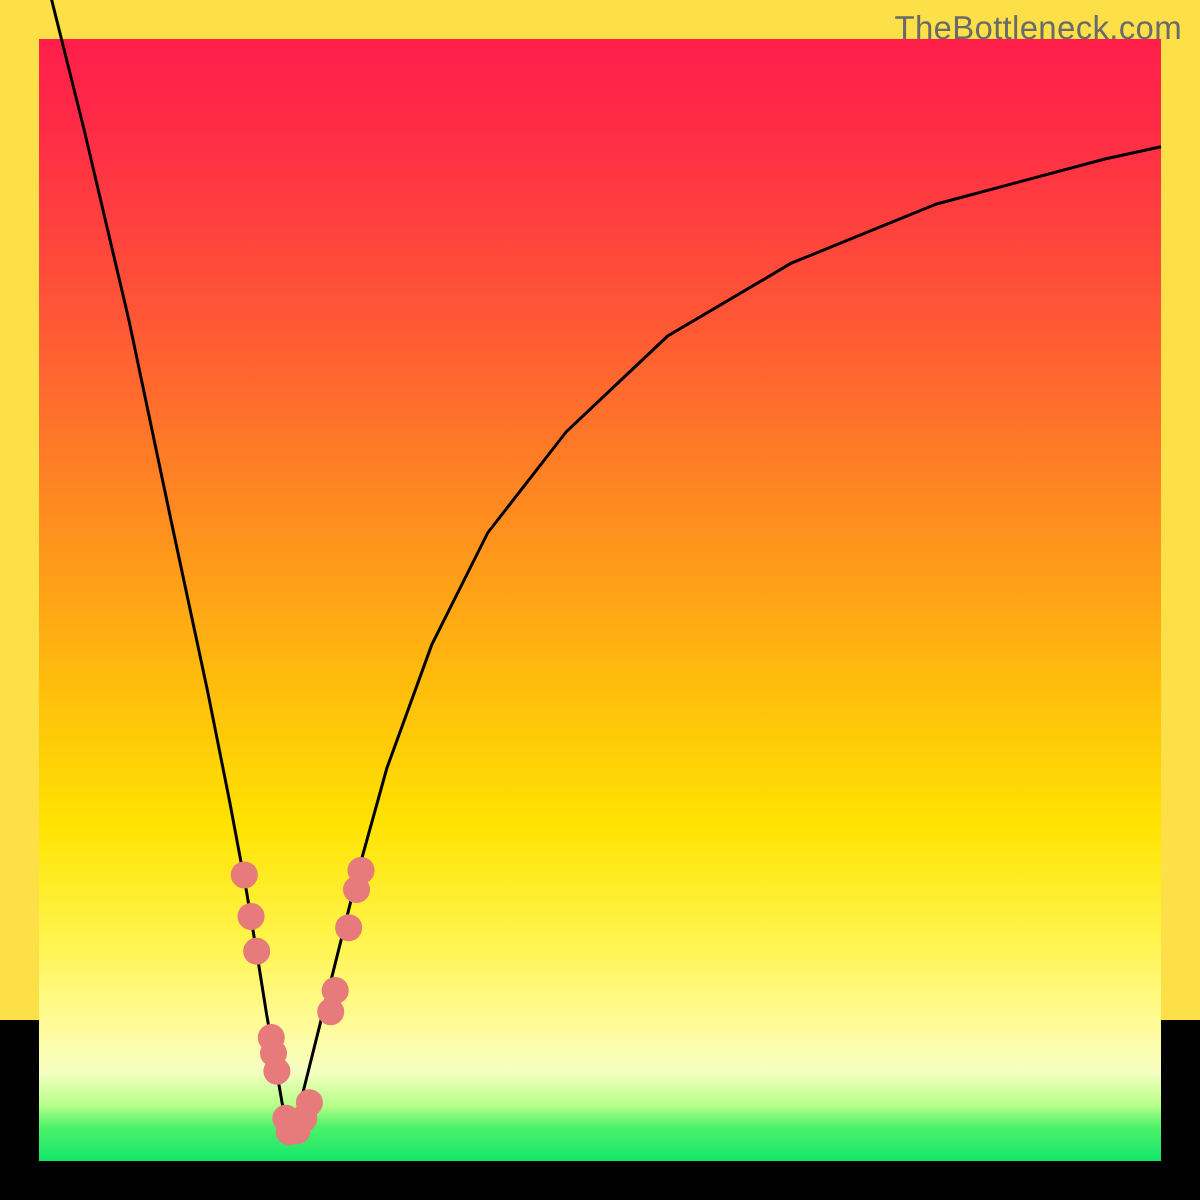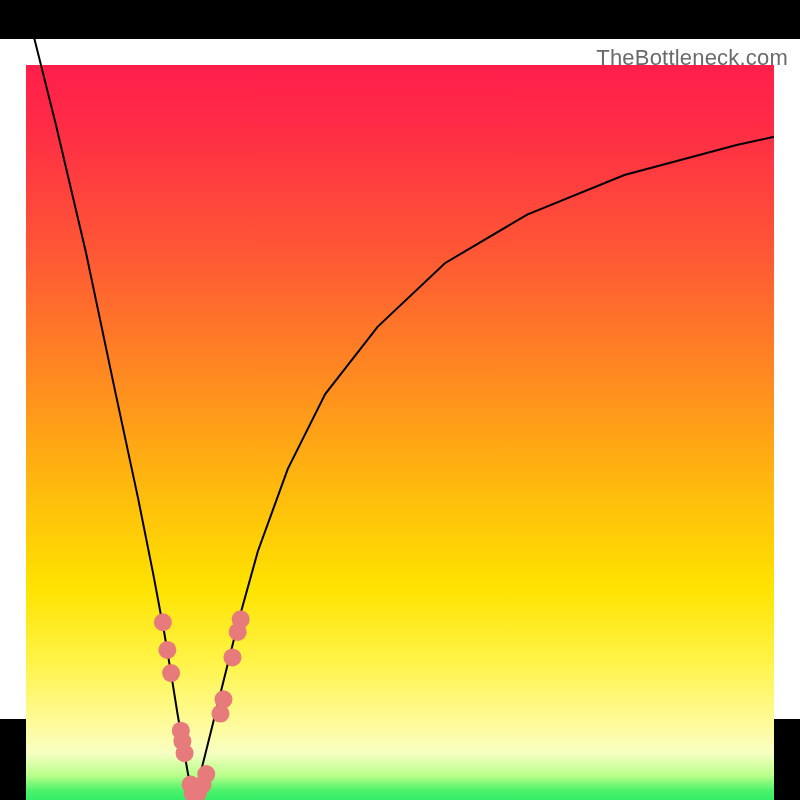--- a/index.html
+++ b/index.html
@@ -10,22 +10,21 @@
     overflow: hidden;
     background: #000;
     font-family: Arial, Helvetica, sans-serif;
   }
   .frame {
     position: absolute;
     left: 0;
     top: 0;
     width: 800px;
     height: 680px;
-    background: #ffffff;
-    margin-top: 39px;
+    background: #fde047;
   }
   .plot {
     position: absolute;
     left: 26px;
     top: 26px;
     width: 748px;
     height: 748px;
     
     background: linear-gradient(
       to bottom,

